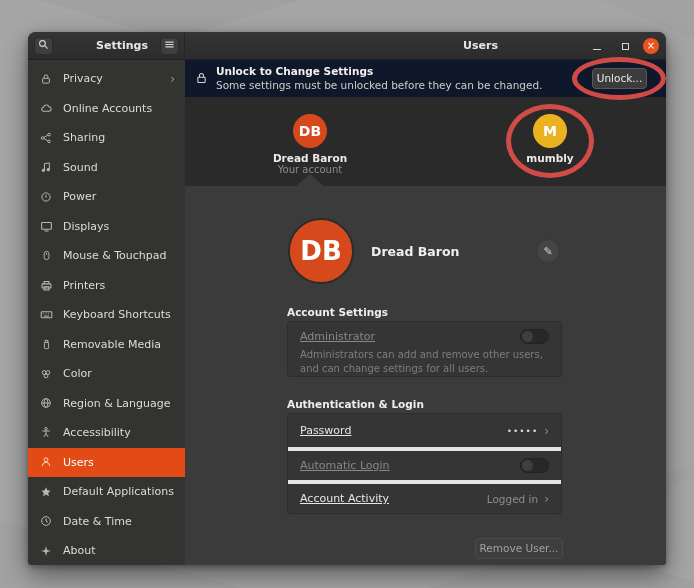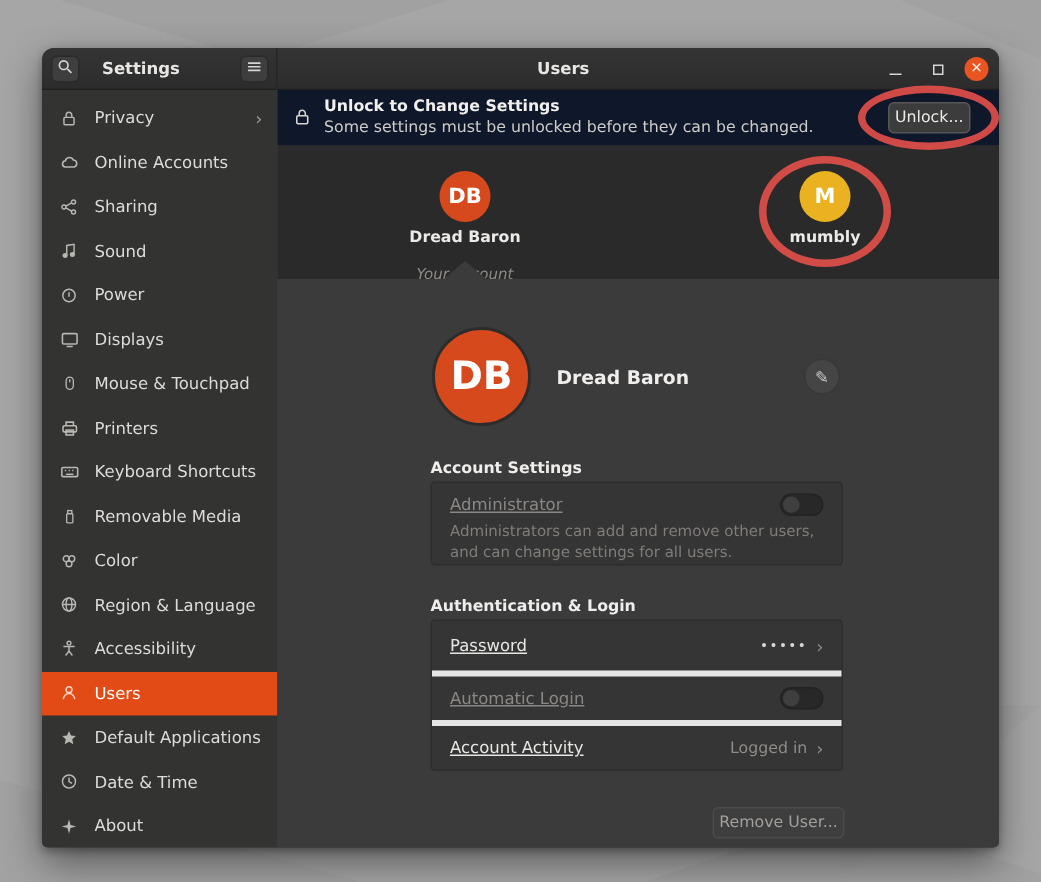--- a/index.html
+++ b/index.html
@@ -22,21 +22,21 @@
     box-shadow:0 10px 26px rgba(0,0,0,.45), 0 2px 6px rgba(0,0,0,.3);
     background:#3b3b3b;
   }
   
   .titlebar { position:absolute; left:0; top:0; width:638px; height:28px;
     background:linear-gradient(#343434,#2c2c2c); border-bottom:1px solid #1f1f1f; }
   .tb-left { position:absolute; left:0; top:0; width:157px; height:28px; border-right:1px solid #262626; }
   .tb-btn { position:absolute; top:5px; width:19px; height:18px; background:#3e3e3e;
     border:1px solid #2a2a2a; border-radius:4px; display:flex; align-items:center; justify-content:center; color:#d8d6d2; }
   .tb-title { position:absolute; top:0; height:28px; line-height:28px; font-weight:bold;
-    color:#e8e6e3; font-size:11px; text-align:left; }
+    color:#e8e6e3; font-size:11px; text-align:right; }
   .wc { position:absolute; top:6px; width:16px; height:16px; display:flex; align-items:center; justify-content:center; }
   .wc-min i { display:block; width:8px; height:0; border-top:1px solid #d8d6d2; margin-top:7px;}
   .wc-max i { display:block; width:7px; height:7px; border:1px solid #d8d6d2; }
   .wc-close { background:#e95420; border-radius:50%; color:#fff; font-size:10px; line-height:16px; }
 
   
   .sidebar { position:absolute; left:0; top:28px; width:157px; height:505px; background:#333332; padding-top:4px; }
   .side-item { position:relative; height:29.5px; display:flex; align-items:center; padding-left:11px; color:#dedcd8; cursor:default; }
   .side-item .ic { width:14px; height:14px; margin-right:10px; flex:0 0 14px; display:flex; align-items:center; justify-content:center; color:#b9b7b2; }
   .side-item svg { stroke:#b9b7b2; fill:none; stroke-width:1.3; }
@@ -53,21 +53,21 @@
   .banner-title { position:absolute; left:31px; top:5px; font-weight:bold; color:#f2f0ed; font-size:10.5px; }
   .banner-sub { position:absolute; left:31px; top:19px; color:#cfcdc9; font-size:10.5px; }
   .unlock-btn { position:absolute; left:407px; top:8px; width:55px; height:21px; background:#3c3c3c;
     border:1px solid #575757; border-radius:4px; color:#eceae7; font-size:10.5px; text-align:center; line-height:19px; }
 
   .carousel { position:absolute; left:0; top:37px; width:481px; height:89px; background:#2a2a2a; }
   .cuser { position:absolute; top:17px; width:120px; text-align:center; }
   .cuser .av { width:34px; height:34px; border-radius:50%; margin:0 auto; color:#fff; font-weight:bold;
     display:flex; align-items:center; justify-content:center; font-size:14px; }
   .cuser .nm { margin-top:4px; font-weight:bold; color:#eceae7; font-size:10.5px; }
-  .cuser .sub { margin-top:14px; color:#8e8b87; font-size:10px;font-style:italic; }
+  .cuser .sub { margin-top:0; color:#8e8b87; font-size:10px; }
   .notch { position:absolute; left:111px; bottom:0; width:0; height:0;
     border-left:14px solid transparent; border-right:14px solid transparent; border-bottom:12px solid #3b3b3b; }
 
   .content { position:absolute; left:0; top:126px; width:481px; height:379px; background:#3b3b3b; }
   .col { position:absolute; left:102px; top:0; width:275px; }
 
   .uhead { position:absolute; left:0; top:30px; width:275px; height:70px; }
   .bigav { position:absolute; left:1px; top:2px; width:66px; height:66px; border-radius:50%;
     border:2px solid #2c2c2c; color:#fff; font-weight:bold; font-size:26px;
     display:flex; align-items:center; justify-content:center; }

